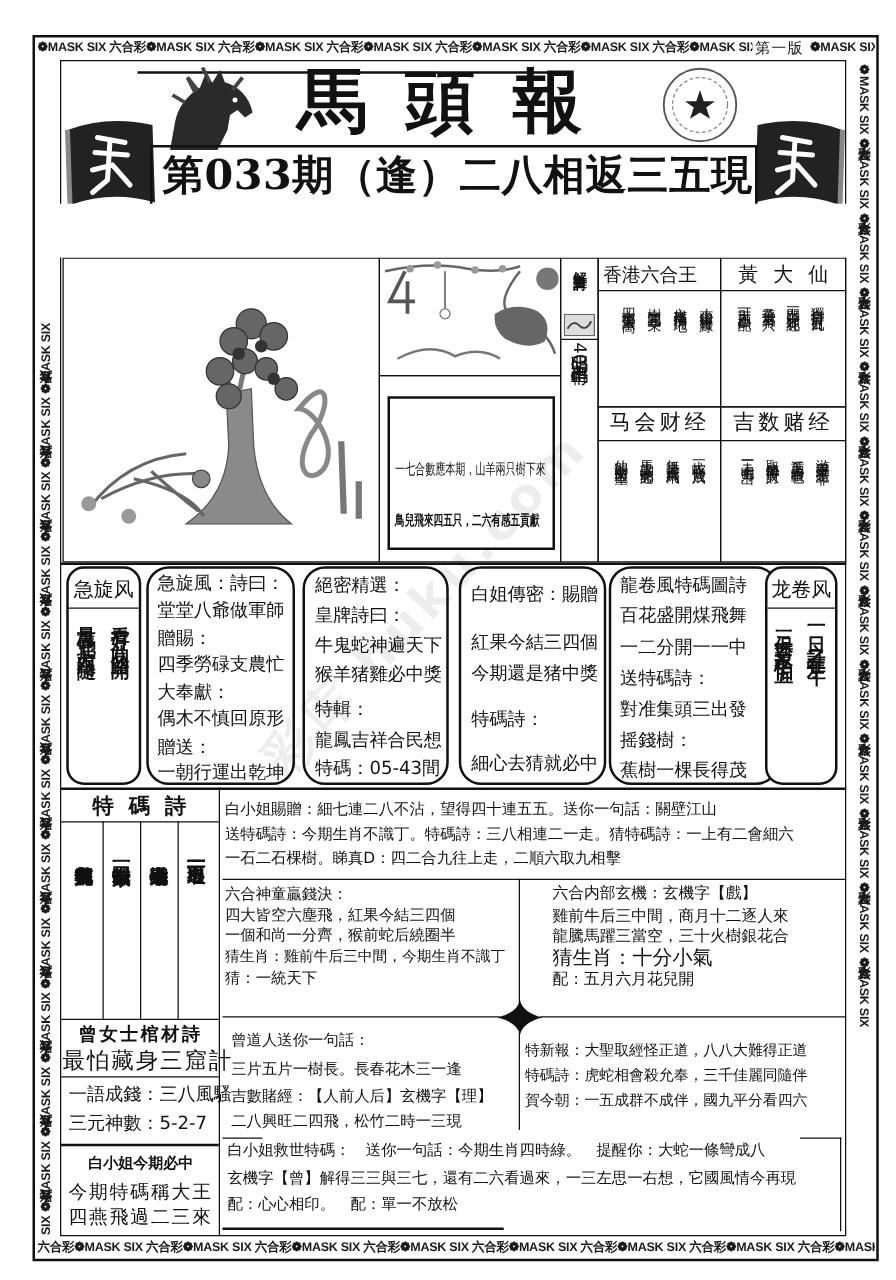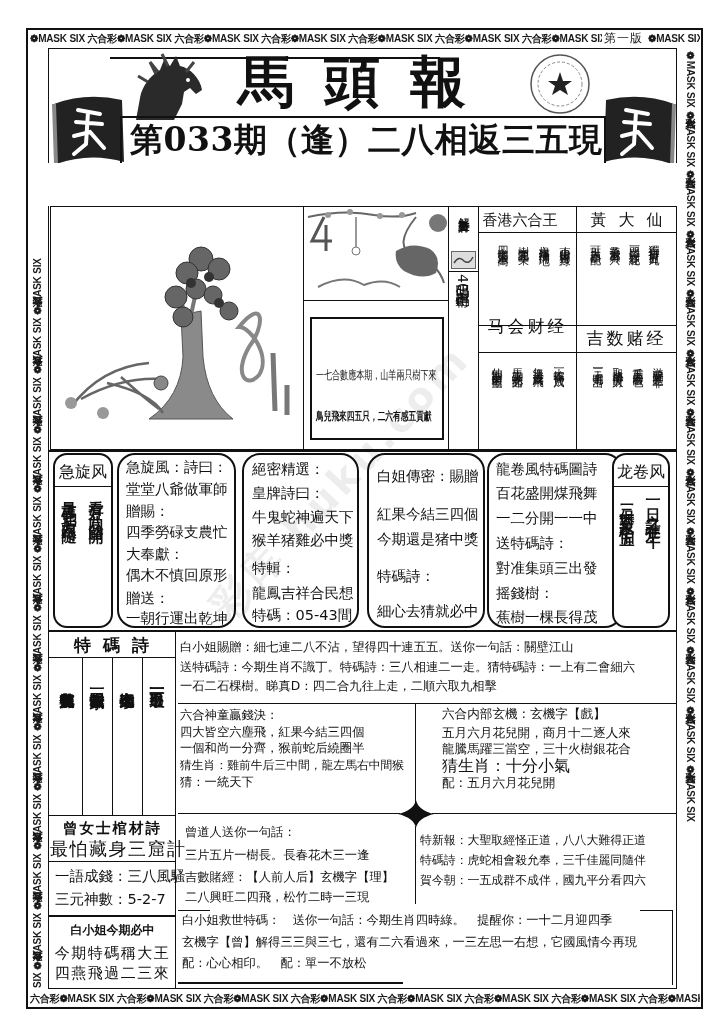--- a/index.html
+++ b/index.html
@@ -163,21 +163,21 @@
 <div class="vcols" style="left:585px;top:237px;width:78px;font-size:11px;letter-spacing:1.5px">
   <div class="vcol" style="line-height:19.5px">獨自拼打射九日</div>
   <div class="vcol" style="line-height:19.5px">出門一笑榴花紅</div>
   <div class="vcol" style="line-height:19.5px">燕子飛來有二只</div>
   <div class="vcol" style="line-height:19.5px">可大可小三四配</div>
 </div>
 
 <div class="box" style="left:478px;top:325px;width:99px;height:125px"></div>
 <div class="box" style="left:576px;top:325px;width:101px;height:125px"></div>
 <div class="hl" style="left:478px;top:352px;width:199px"></div>
-<div class="sec-title" style="left:478px;top:314px;width:99px;font-size:17px;line-height:24px;letter-spacing:3px">马会财经</div>
+<div class="sec-title" style="left:478px;top:326px;width:99px;font-size:17px;line-height:24px;letter-spacing:3px">马会财经</div>
 <div class="sec-title" style="left:576px;top:326px;width:101px;font-size:17px;line-height:24px;letter-spacing:3px">吉数赌经</div>
 
 <div class="vcols" style="left:485px;top:359px;width:83px;font-size:11px;letter-spacing:1.5px">
   <div class="vcol" style="line-height:20.7px">大蛇一條彎成八</div>
   <div class="vcol" style="line-height:20.7px">無邊沙漠六鳥飛</div>
   <div class="vcol" style="line-height:20.7px">馬上躲下蛇必開</div>
   <div class="vcol" style="line-height:20.7px">仙鶴空中來觀望</div>
 </div>
 <div class="vcols" style="left:587px;top:359px;width:80px;font-size:11px;letter-spacing:1.5px">
   <div class="vcol" style="line-height:20px">游手好閑惹是非</div>
@@ -268,25 +268,25 @@
 <div class="vl" style="left:415px;top:703px;height:102px"></div>
 <svg class="abs" style="left:398px;top:800px" width="36" height="28" viewBox="0 0 36 28">
   <path d="M18,0 Q20,10 36,14 Q20,18 18,28 Q16,18 0,14 Q16,10 18,0 Z" fill="#111"></path>
 </svg>
 <div class="hl" style="left:178px;top:813px;width:222px"></div>
 <div class="hl" style="left:432px;top:813px;width:245px"></div>
 
 <div class="tline" style="left:180px;top:707px">六合神童贏錢決：</div>
 <div class="tline" style="left:180px;top:724px">四大皆空六塵飛，紅果今結三四個</div>
 <div class="tline" style="left:180px;top:740px">一個和尚一分齊，猴前蛇后繞圈半</div>
-<div class="tline" style="left:180px;top:757px;font-size:11.8px">猜生肖：雞前牛后三中間，龍左馬右中間猴</div>
+<div class="tline" style="left:180px;top:757px;font-size:11.8px">猜生肖：雞前牛后三中間，今期生肖不識丁</div>
 <div class="tline" style="left:180px;top:774px">猜：一統天下</div>
 
 <div class="tline" style="left:442px;top:705px;font-size:12.6px">六合内部玄機：玄機字【戲】</div>
-<div class="tline" style="left:442px;top:724px;font-size:12.6px">五月六月花兒開，商月十二逐人來</div>
+<div class="tline" style="left:442px;top:724px;font-size:12.6px">雞前牛后三中間，商月十二逐人來</div>
 <div class="tline" style="left:442px;top:740px;font-size:12.6px">龍騰馬躍三當空，三十火樹銀花合</div>
 <div class="tline" style="left:442px;top:757px;font-size:16px">猜生肖：十分小氣</div>
 <div class="tline" style="left:442px;top:774px;font-size:12.6px">配：五月六月花兒開</div>
 
 <div class="hl" style="left:48px;top:815px;width:127px"></div>
 <div class="sec-title" style="left:50px;top:818px;width:125px;font-size:14.5px;font-weight:bold;line-height:20px;letter-spacing:2px">曾女士棺材詩</div>
 <div class="sec-title" style="left:50px;top:839px;width:125px;font-size:18px;line-height:20px;letter-spacing:1.5px">最怕藏身三窟計</div>
 <div class="hl" style="left:48px;top:861px;width:127px"></div>
 <div class="pline" style="left:55px;top:866px;font-size:14.5px">一語成錢：三八風騷</div>
 <div class="pline" style="left:55px;top:889px;font-size:14.5px">三元神數：5-2-7</div>
@@ -302,17 +302,17 @@
 
 <div class="vl" style="left:415px;top:826px;height:78px"></div>
 <div class="tline" style="left:420px;top:832px;font-size:11.9px">特新報：大聖取經怪正道，八八大難得正道</div>
 <div class="tline" style="left:420px;top:852px;font-size:11.9px">特碼詩：虎蛇相會殺允奉，三千佳麗同隨伴</div>
 <div class="tline" style="left:420px;top:872px;font-size:11.9px">賀今朝：一五成群不成伴，國九平分看四六</div>
 
 <div class="hl" style="left:178px;top:910px;width:32px"></div>
 <div class="hl" style="left:640px;top:910px;width:33px"></div>
 <div class="vl" style="left:672px;top:910px;height:75px"></div>
 <div class="hl" style="left:178px;top:982px;width:225px;border-top-width:2px"></div>
-<div class="tline" style="left:182px;top:912px">白小姐救世特碼：　送你一句話：今期生肖四時綠。　提醒你：一十二月迎四季</div>
+<div class="tline" style="left:182px;top:912px">白小姐救世特碼：　送你一句話：今期生肖四時綠。　提醒你：大蛇一條彎成八</div>
 <div class="tline" style="left:182px;top:934px">玄機字【曾】解得三三與三七，還有二六看過來，一三左思一右想，它國風情今再現</div>
 <div class="tline" style="left:182px;top:955px">配：心心相印。　配：單一不放松</div>
 
 <div class="watermark">彩库 huku.com</div>
 
 </body></html>

